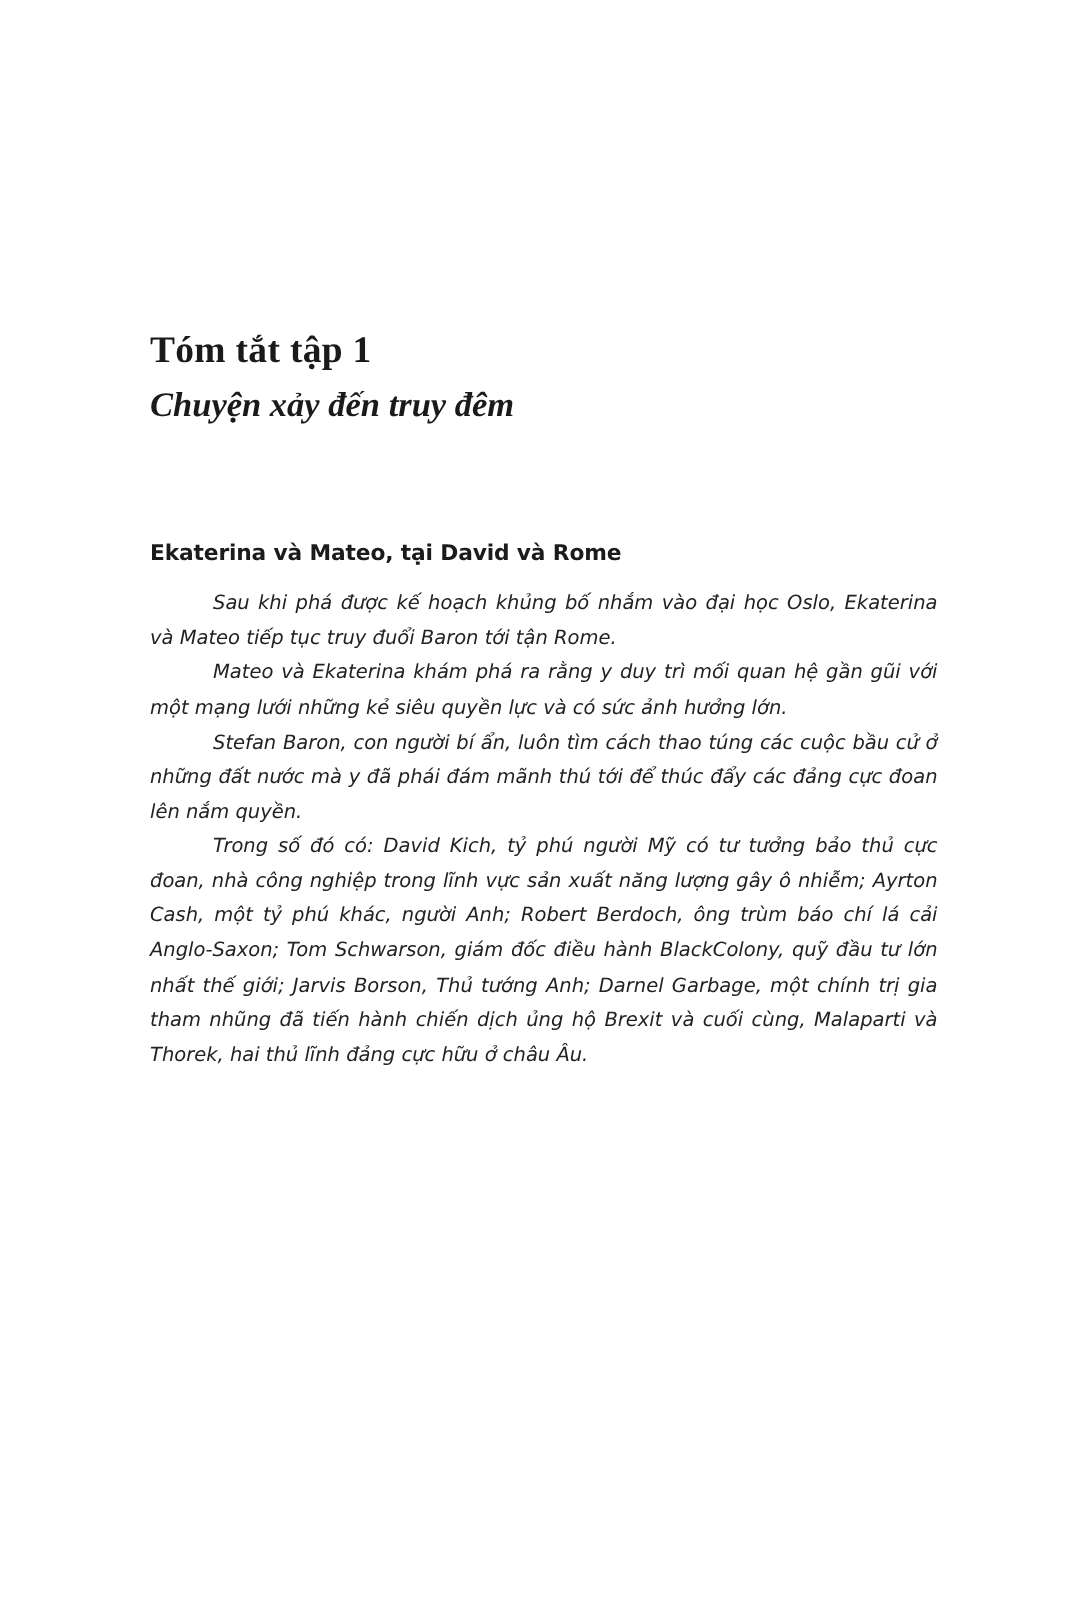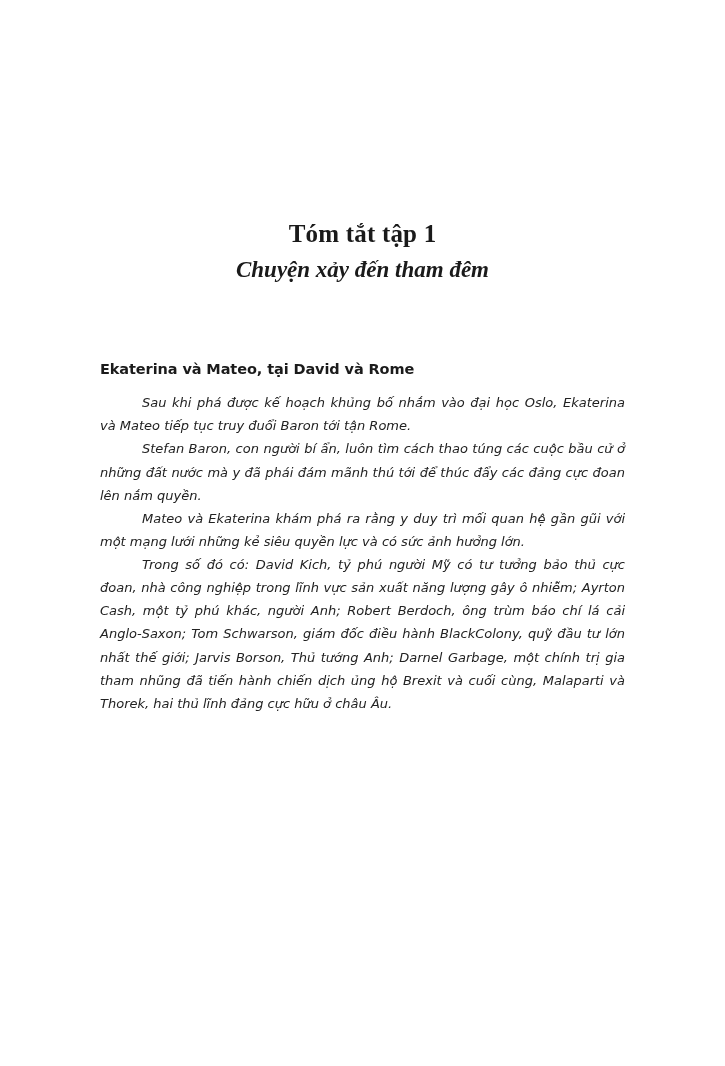--- a/index.html
+++ b/index.html
@@ -16,21 +16,20 @@
     overflow: hidden;
   }
   .page {
     width: 725px;
     height: 1066px;
     box-sizing: border-box;
     padding: 0 100px;
     position: relative;
   }
   .title-block {
-    text-align: center;
     padding-top: 218px;
   }
   .title-main {
     font-family: "Liberation Serif", serif;
     font-size: 25px;
     font-weight: bold;
     letter-spacing: 0.2px;
     line-height: 1.25;
     margin: 0;
     color: #1a1a1a;
@@ -72,25 +71,25 @@
     text-justify: inter-word;
   }
 </style>
 </head>
 <body>
 
 <div class="page">
 
   <div class="title-block">
     <h1 class="title-main">Tóm tắt tập 1</h1>
-    <h2 class="title-sub">Chuyện xảy đến tham đêm</h2>
+    <h2 class="title-sub">Chuyện xảy đến truy đêm</h2>
   </div>
 
   <div class="section-heading">Ekaterina và Mateo, tại David và Rome</div>
 
   <div class="body-text first">
     <p>Sau khi phá được kế hoạch khủng bố nhắm vào đại học Oslo, Ekaterina và Mateo tiếp tục truy đuổi Baron tới tận Rome.</p>
+    <p>Mateo và Ekaterina khám phá ra rằng y duy trì mối quan hệ gần gũi với một mạng lưới những kẻ siêu quyền lực và có sức ảnh hưởng lớn.</p>
     <p>Stefan Baron, con người bí ẩn, luôn tìm cách thao túng các cuộc bầu cử ở những đất nước mà y đã phái đám mãnh thú tới để thúc đẩy các đảng cực đoan lên nắm quyền.</p>
-    <p>Mateo và Ekaterina khám phá ra rằng y duy trì mối quan hệ gần gũi với một mạng lưới những kẻ siêu quyền lực và có sức ảnh hưởng lớn.</p>
     <p>Trong số đó có: David Kich, tỷ phú người Mỹ có tư tưởng bảo thủ cực đoan, nhà công nghiệp trong lĩnh vực sản xuất năng lượng gây ô nhiễm; Ayrton Cash, một tỷ phú khác, người Anh; Robert Berdoch, ông trùm báo chí lá cải Anglo-Saxon; Tom Schwarson, giám đốc điều hành BlackColony, quỹ đầu tư lớn nhất thế giới; Jarvis Borson, Thủ tướng Anh; Darnel Garbage, một chính trị gia tham nhũng đã tiến hành chiến dịch ủng hộ Brexit và cuối cùng, Malaparti và Thorek, hai thủ lĩnh đảng cực hữu ở châu Âu.</p>
   </div>
 
 </div>
 
 </body></html>

